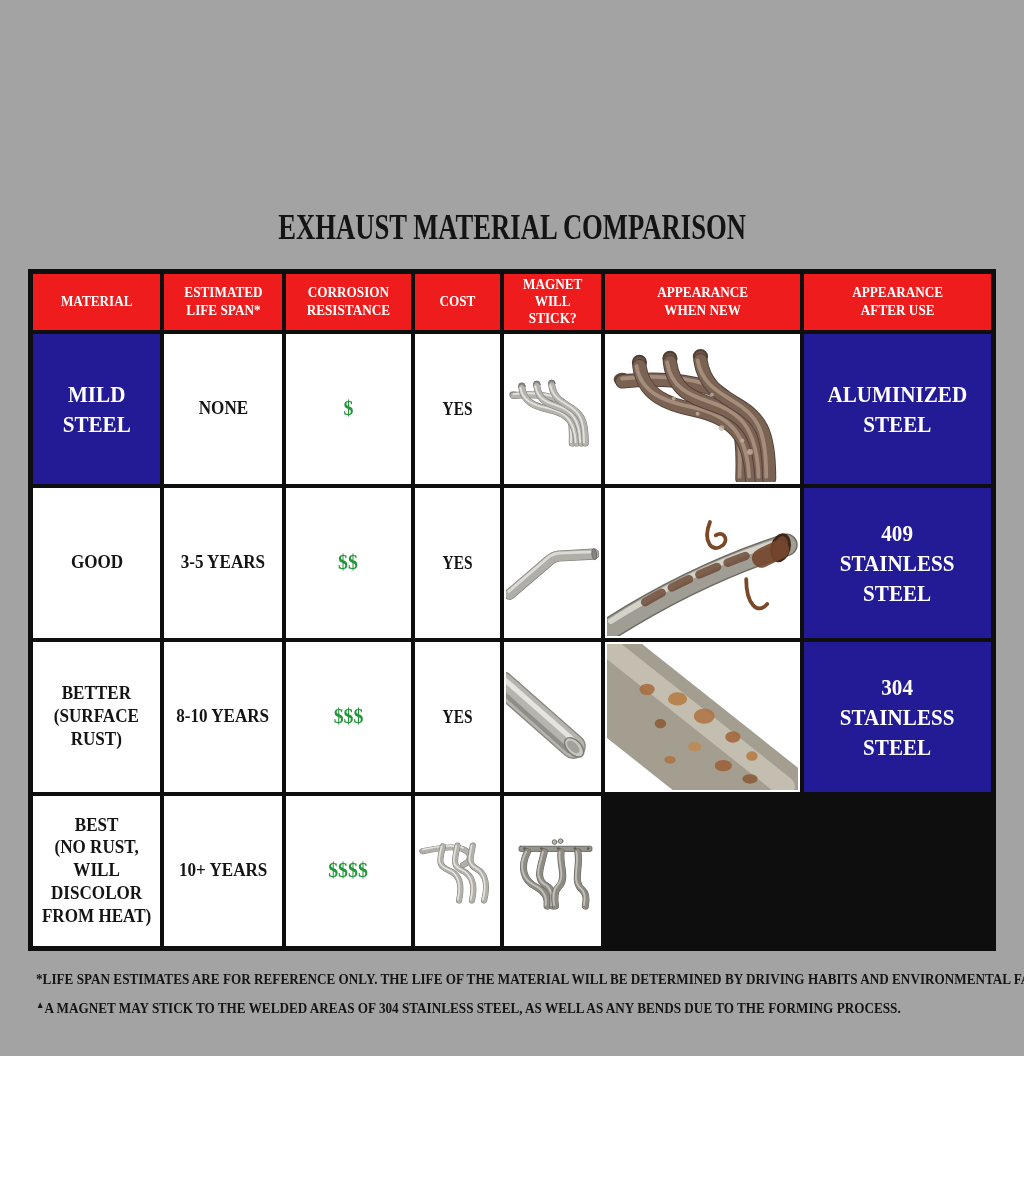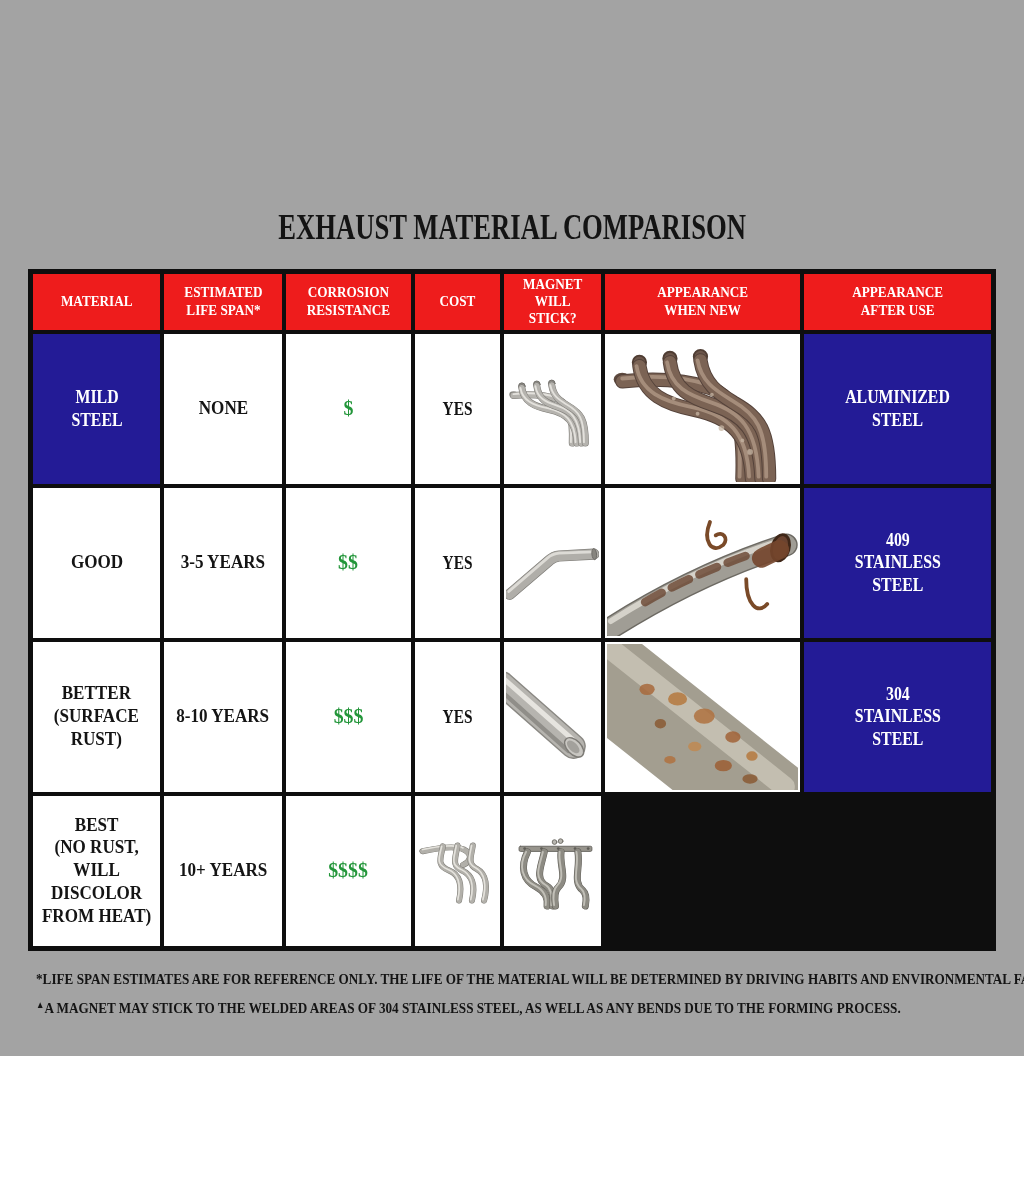--- a/index.html
+++ b/index.html
@@ -24,21 +24,21 @@
   .cell {
     display:flex; align-items:center; justify-content:center;
     text-align:center; overflow:hidden;
   }
   .hdr {
     background:#ee1c1c; color:#ffffff; font-weight:bold; font-size:15px;
     line-height:1.15; white-space:pre-line;
   }
   .hdr span, .mat span { display:inline-block; transform:scaleX(0.88); }
   .mat {
-    background:#231b96; color:#ffffff; font-weight:bold; font-size:18px;
+    background:#231b96; color:#ffffff; font-weight:bold; font-size:24px;
     line-height:1.25; white-space:pre-line;
   }
   .val {
     background:#ffffff; color:#141414; font-weight:bold; font-size:19px;
     line-height:1.2; white-space:pre-line;
   }
   .val span { display:inline-block; transform:scaleX(0.9); }
   .cost { color:#23963a; font-size:22px; }
   .magnet sup { font-size:11px; vertical-align:8px; }
   .photo { background:#ffffff; padding:2px; }

